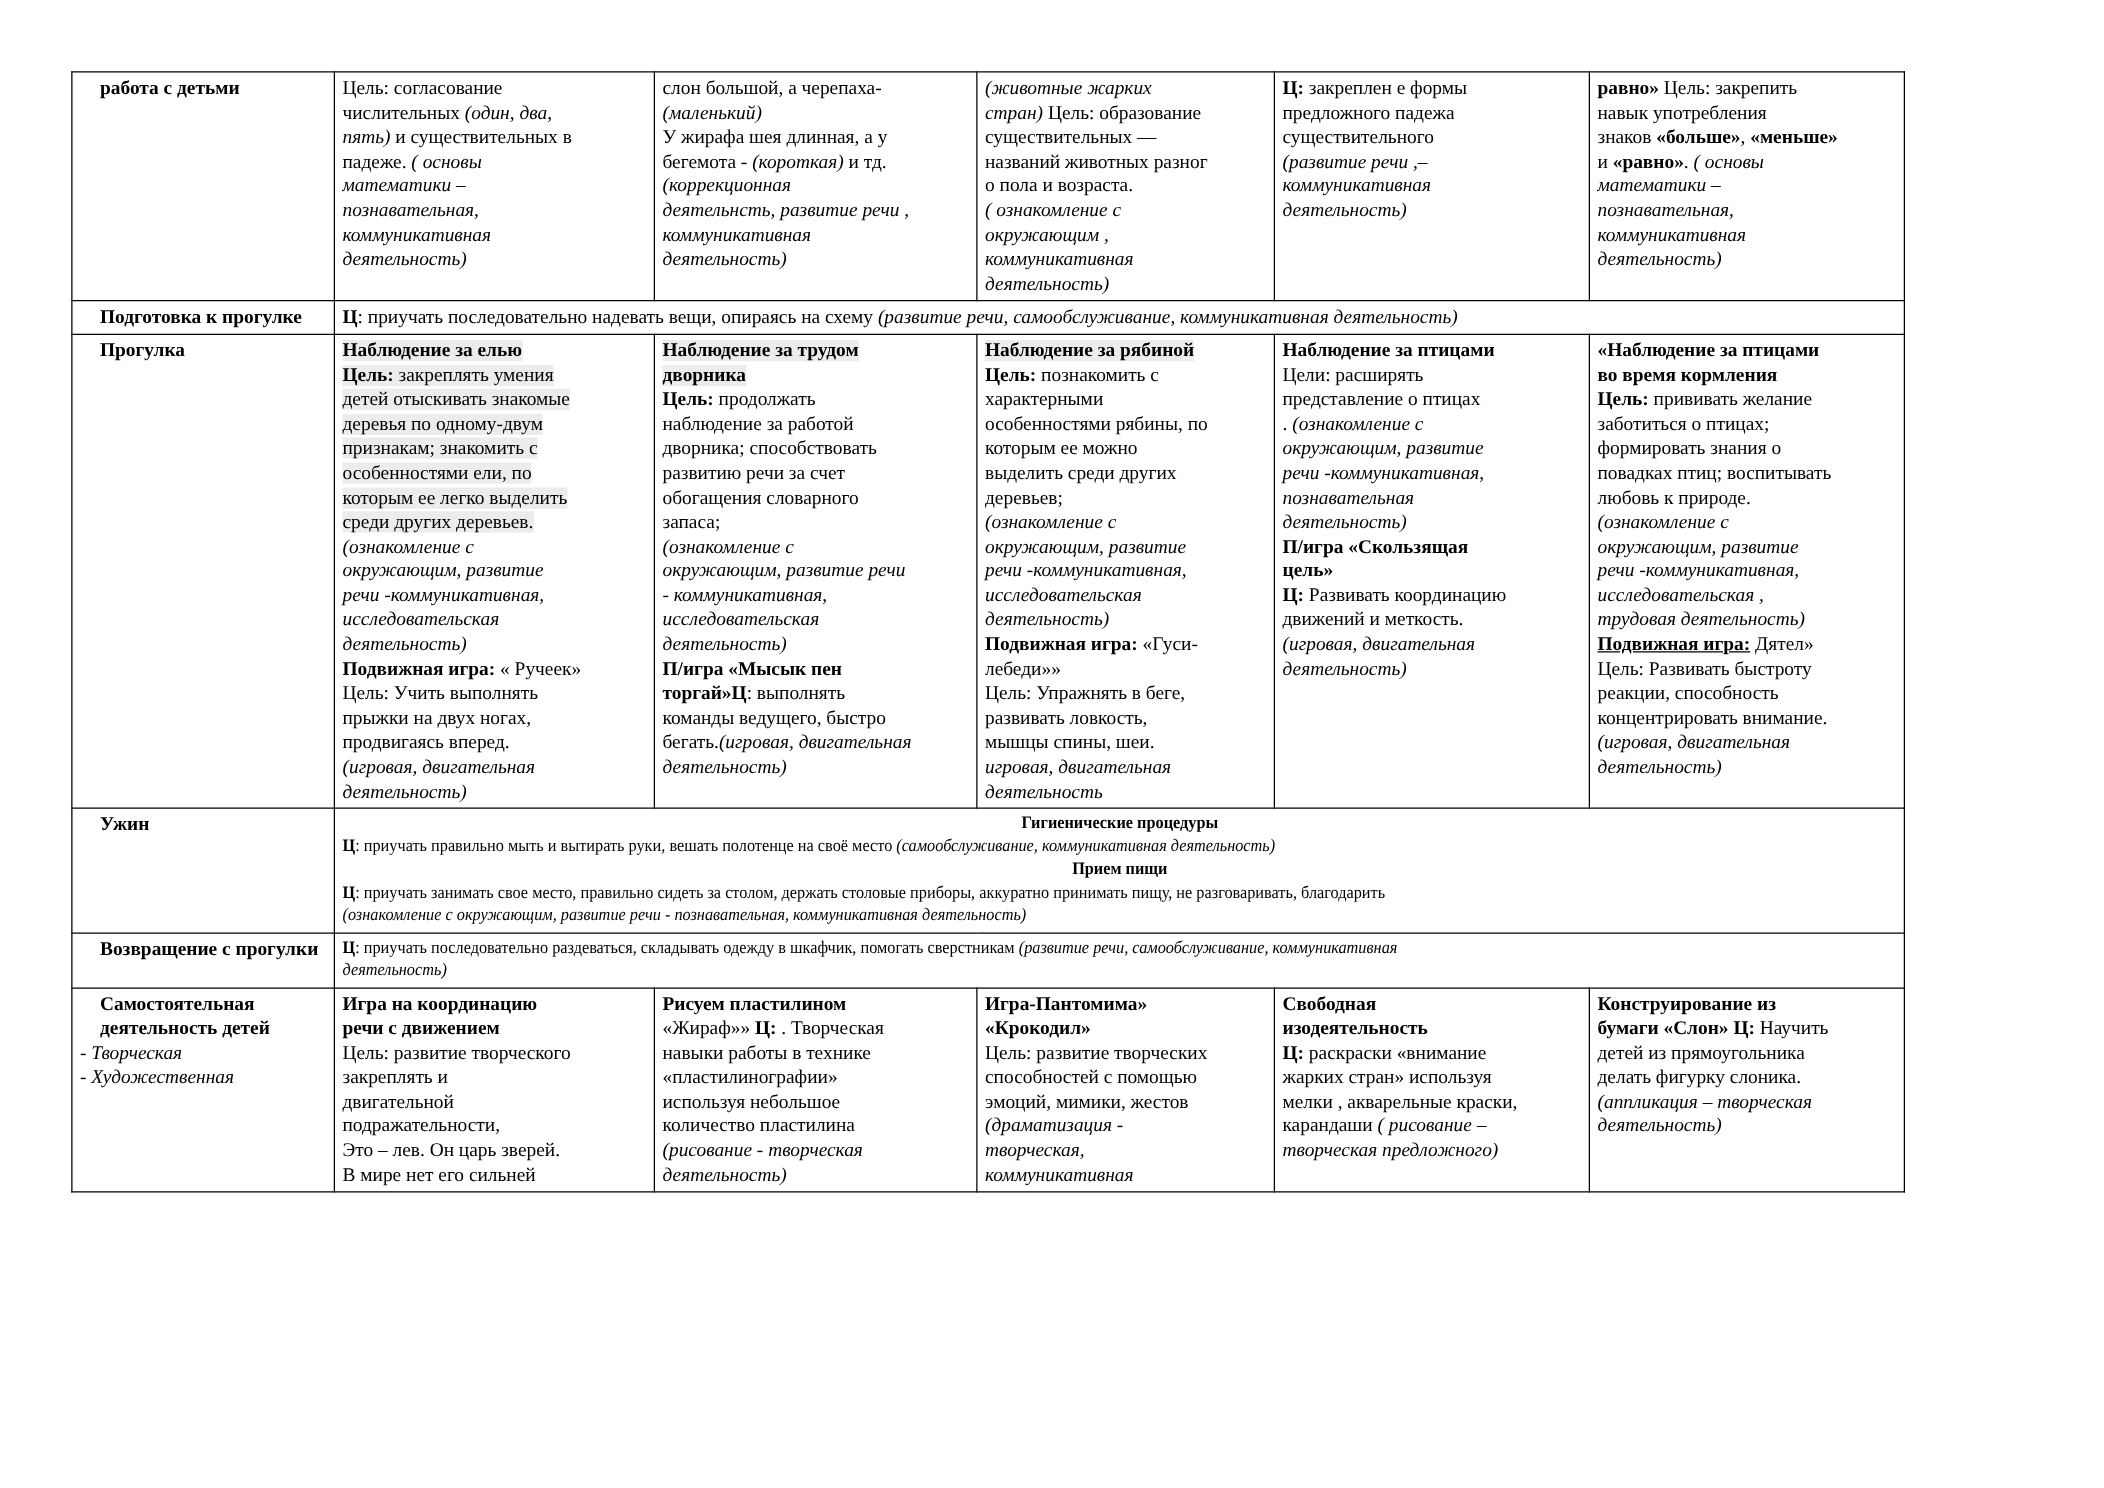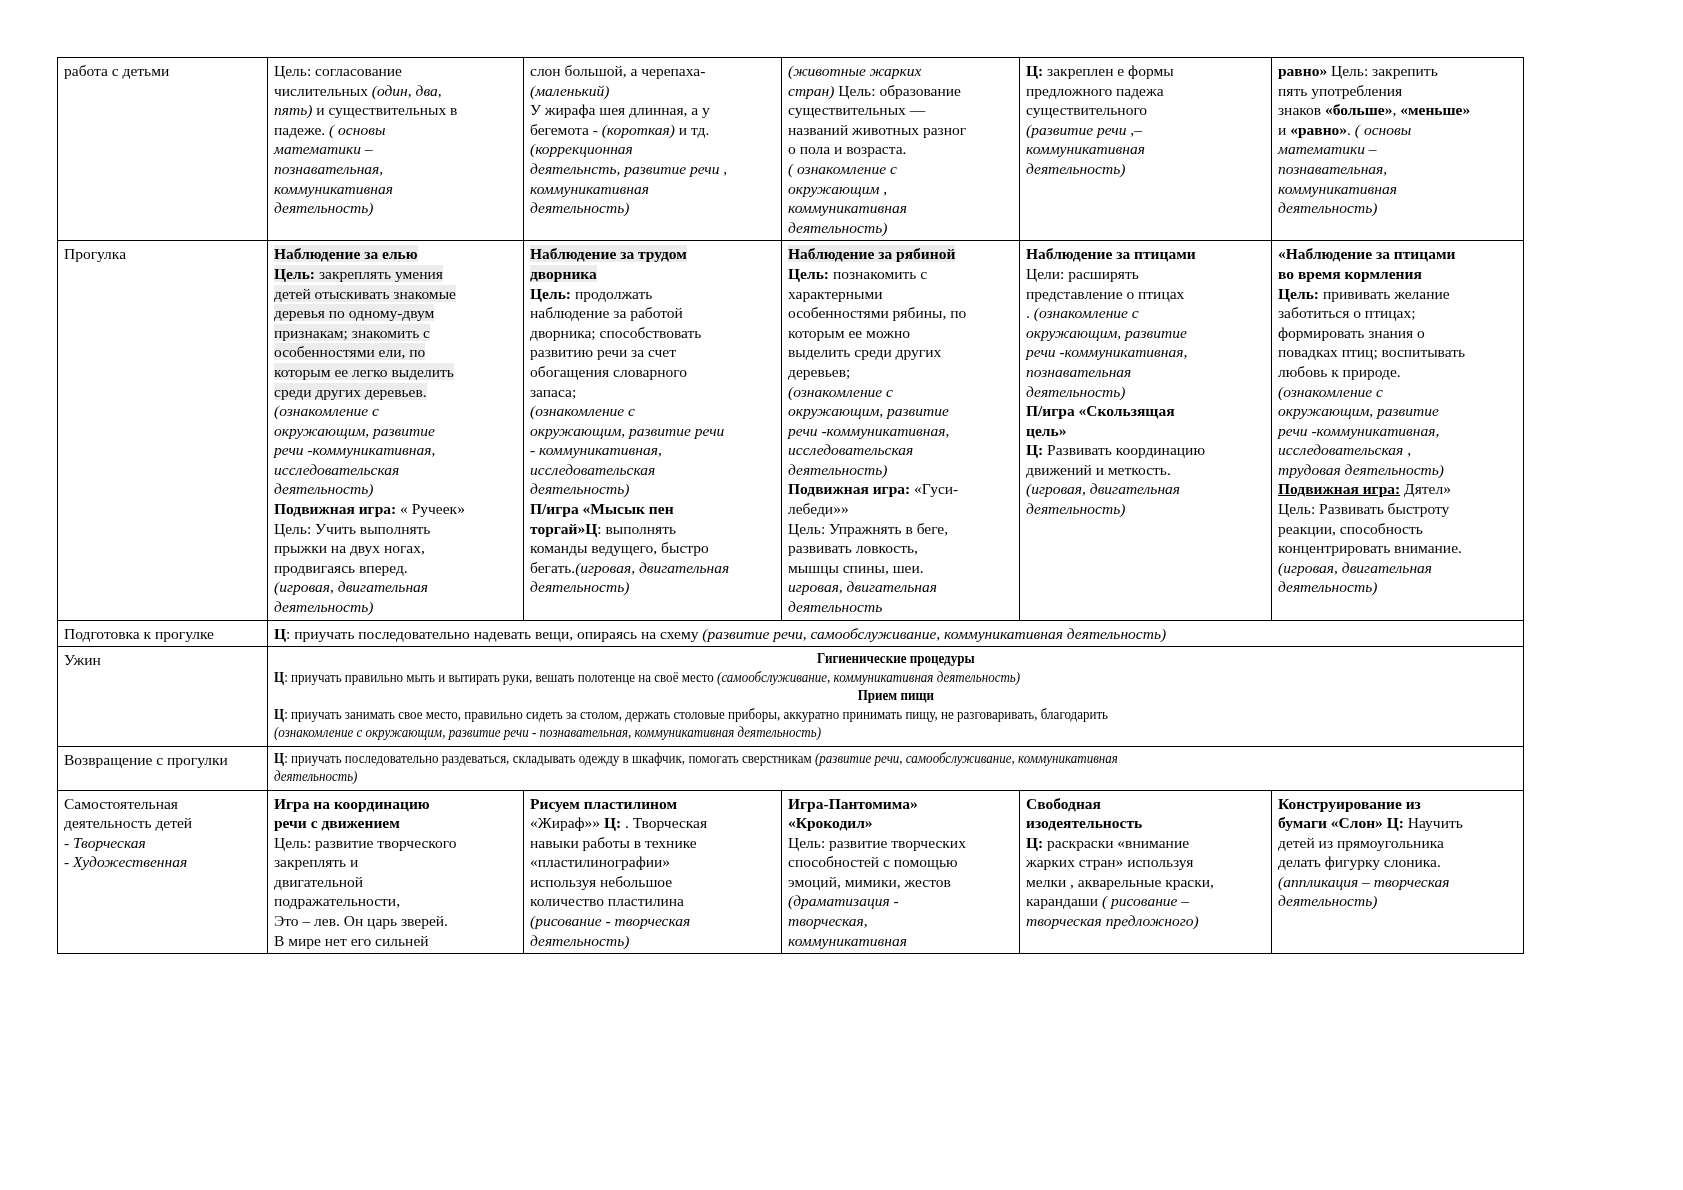--- a/index.html
+++ b/index.html
@@ -43,21 +43,21 @@
   col.c4 { width: 252px; }
   col.c5 { width: 252px; }
 
   .b  { font-weight: bold; }
   .i  { font-style: italic; }
   .bi { font-weight: bold; }
   .u  { }
   .bu { font-weight: bold; text-decoration: underline; }
   .hl { background: #ececed; }
 
-  .rowlabel { font-weight: normal; }
+  .rowlabel { font-weight: bold; margin-left: 16px; }
   .cellwrap { display: block; }
   .line { display: block; }
 
   
   .cond {
     font-size: 14px;
     line-height: 1.32;
     transform: scaleX(0.93);
     transform-origin: left top;
     width: 107.5%;
@@ -126,27 +126,37 @@
               <span class="line"><span>предложного падежа</span></span>
               <span class="line"><span>существительного</span></span>
               <span class="line"><span class="i">(развитие речи ,–</span></span>
               <span class="line"><span class="i">коммуникативная</span></span>
               <span class="line"><span class="i">деятельность)</span></span>
             </div>
           </td>
           <td>
             <div class="cellwrap">
               <span class="line"><span class="b">равно»</span><span> </span><span class="u">Цель</span><span>: закрепить</span></span>
-              <span class="line"><span>пять употребления</span></span>
+              <span class="line"><span>навык употребления</span></span>
               <span class="line"><span>знаков </span><span class="bi">«больше»</span><span>, </span><span class="bi">«меньше»</span></span>
               <span class="line"><span> и </span><span class="bi">«равно»</span><span>. </span><span class="i">( основы</span></span>
               <span class="line"><span class="i">математики –</span></span>
               <span class="line"><span class="i">познавательная,</span></span>
               <span class="line"><span class="i">коммуникативная</span></span>
               <span class="line"><span class="i">деятельность)</span></span>
+            </div>
+          </td>
+        </tr>
+        <tr>
+          <td>
+            <span class="line rowlabel">Подготовка к прогулке</span>
+          </td>
+          <td colspan="5">
+            <div class="cellwrap">
+              <span class="line"><span class="b">Ц</span><span>: приучать  последовательно надевать вещи, опираясь на схему </span><span class="i">(развитие речи, самообслуживание, коммуникативная деятельность)</span></span>
             </div>
           </td>
         </tr>
         <tr>
           <td>
             <span class="line rowlabel">Прогулка</span>
           </td>
           <td>
             <div class="cellwrap">
               <span class="line"><span class="b hl">Наблюдение за елью</span></span>
@@ -250,30 +260,20 @@
               <span class="line"><span class="bu">Подвижная игра:</span><span> Дятел»</span></span>
               <span class="line"><span>Цель: Развивать быстроту</span></span>
               <span class="line"><span>реакции, способность</span></span>
               <span class="line"><span>концентрировать внимание.</span></span>
               <span class="line"><span class="i"> (игровая, двигательная</span></span>
               <span class="line"><span class="i">деятельность)</span></span>
             </div>
           </td>
         </tr>
         <tr>
-          <td>
-            <span class="line rowlabel">Подготовка к прогулке</span>
-          </td>
-          <td colspan="5">
-            <div class="cellwrap">
-              <span class="line"><span class="b">Ц</span><span>: приучать  последовательно надевать вещи, опираясь на схему </span><span class="i">(развитие речи, самообслуживание, коммуникативная деятельность)</span></span>
-            </div>
-          </td>
-        </tr>
-        <tr>
           <td class="vmid">
             <span class="line rowlabel">Ужин</span>
           </td>
           <td colspan="5">
             <div class="cellwrap cond">
               <span class="line center"><span class="b">Гигиенические процедуры</span></span>
               <span class="line"><span class="b">Ц</span><span>: приучать правильно мыть и вытирать руки, вешать полотенце на своё место </span><span class="i">(самообслуживание, коммуникативная деятельность)</span></span>
               <span class="line center"><span class="b">Прием пищи</span></span>
               <span class="line"><span class="b">Ц</span><span>: приучать занимать свое место, правильно сидеть за столом, держать столовые приборы, аккуратно принимать пищу, не разговаривать, благодарить</span></span>
               <span class="line"><span class="i">(ознакомление с окружающим, развитие речи - познавательная, коммуникативная деятельность)</span></span>

